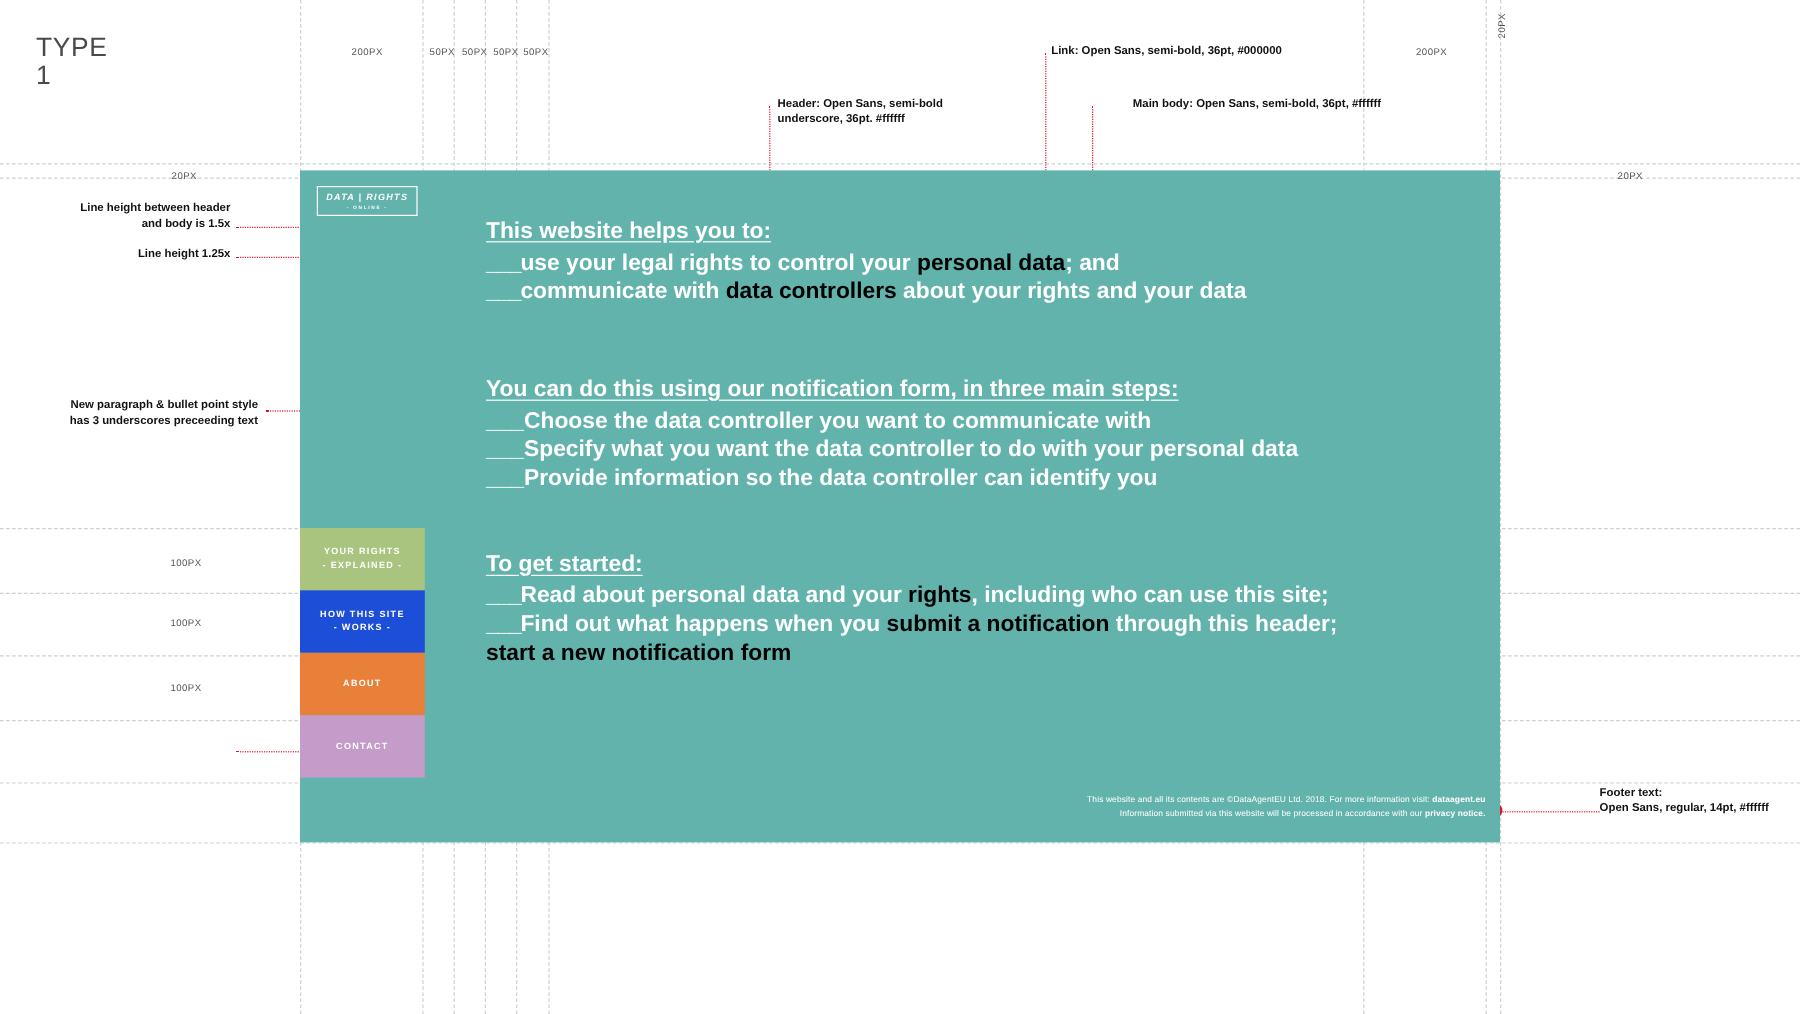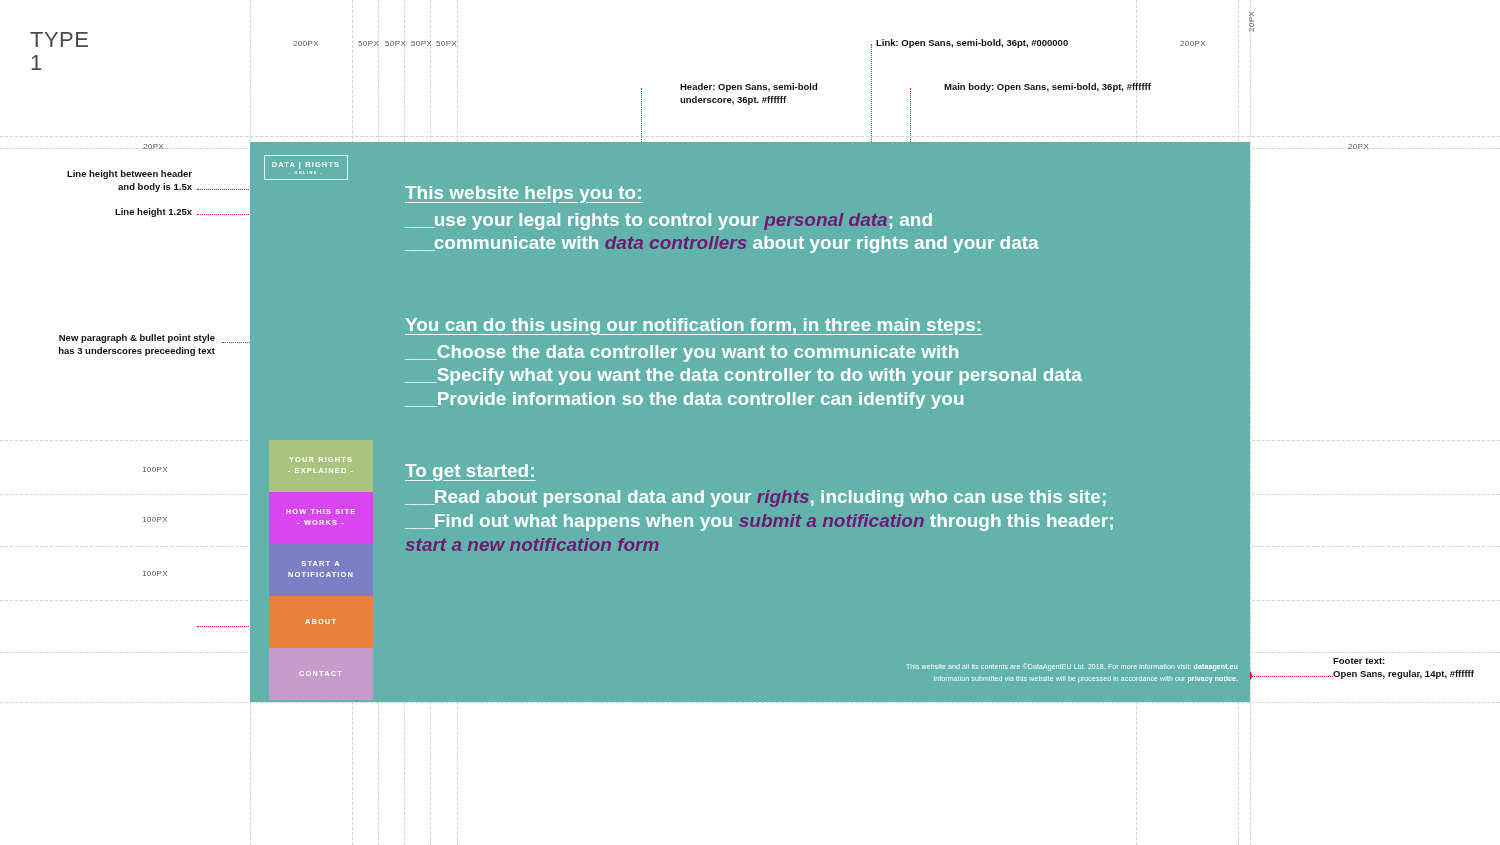--- a/index.html
+++ b/index.html
@@ -57,45 +57,45 @@
   }
 
   .logo {
     position:absolute; left:14px; top:13px;
     width:84px; height:25px;
     border:1.5px solid #ffffff;
     display:flex; flex-direction:column;
     align-items:center; justify-content:center;
     color:#ffffff;
   }
-  .logo-main { font-size:7.5px; font-weight:bold; letter-spacing:1.1px; }
+  .logo-main { font-size:7.5px; font-weight:bold; letter-spacing:1.1px;font-style:italic; }
   .logo-sub  { font-size:4px; font-weight:bold; letter-spacing:1.4px; margin-top:1px; }
 
   
-  .nav { position:absolute; left:0; top:298px; width:104px;padding-left:19px; }
+  .nav { position:absolute; left:0; top:298px; width:104px; }
   .nav-item {
     width:104px; height:52px;
     display:flex; flex-direction:column;
     align-items:center; justify-content:center;
     color:#ffffff; font-size:7.5px; font-weight:bold;
     letter-spacing:1.1px; text-align:center; line-height:1.45;
   }
 
   
   .content { position:absolute; left:155px; top:5px; width:830px; color:#ffffff;margin-top:32px; }
   .hdr {
     font-size:19px; font-weight:600; color:#ffffff;
     text-decoration:underline; text-underline-offset:3px;
     line-height:1.5; white-space:pre;
   }
   .body-line {
     font-size:19px; font-weight:600; color:#ffffff;
     line-height:1.25; white-space:pre-wrap;
   }
-  .lnk { color:#701a75;font-style:italic; }
+  .lnk { color:#000000; }
   .us  { color:#ffffff; letter-spacing:-1px; }
   .gap-lg { height:56px; }
   .gap-md { height:46px; }
 
   
   .footer {
     position:absolute; right:12px; bottom:17px;
     text-align:right; color:#ffffff;
     font-size:7px; line-height:1.7; letter-spacing:.1px;
   }
@@ -138,21 +138,21 @@
   <div class="ruler-label" style="left:1180px; top:39px;">200PX</div>
   <div class="ruler-label vert" style="left:1247px; top:32px;">20PX</div>
 
   <div class="ruler-label" style="left:143px; top:142px;">20PX</div>
   <div class="ruler-label" style="left:1348px; top:142px;">20PX</div>
 
   <div class="ruler-label" style="left:142px; top:465px;">100PX</div>
   <div class="ruler-label" style="left:142px; top:515px;">100PX</div>
   <div class="ruler-label" style="left:142px; top:569px;">100PX</div>
 
-  <div class="callout left" style="left:648px; top:81px;margin-left:32px;">Header: Open Sans, semi-bold
+  <div class="callout left" style="left:648px; top:81px;">Header: Open Sans, semi-bold
 underscore, 36pt. #ffffff</div>
   <div class="callout left" style="left:876px; top:37px;">Link: Open Sans, semi-bold, 36pt, #000000</div>
   <div class="callout left" style="left:917px; top:81px;padding-left:27px;">Main body: Open Sans, semi-bold, 36pt, #ffffff</div>
   <div class="callout right" style="left:0px; top:168px; width:192px;">Line height between header
 and body is 1.5x</div>
   <div class="callout right" style="left:0px; top:206px; width:192px;">Line height 1.25x</div>
   <div class="callout right" style="left:0px; top:332px; width:215px;">New paragraph &amp; bullet point style
 has 3 underscores preceeding text</div>
   <div class="callout left" style="left:1333px; top:655px;">Footer text:
 Open Sans, regular, 14pt, #ffffff</div>
@@ -181,27 +181,23 @@
     <div class="logo">
       <div class="logo-main">DATA | RIGHTS</div>
       <div class="logo-sub">- ONLINE -</div>
     </div>
 
     <div class="nav">
       <div class="nav-item" style="background:#a9c47f;">
         <span>YOUR RIGHTS</span>
         <span>- EXPLAINED -</span>
       </div>
-      <div class="nav-item" style="background:#d946ef;">
+      <div class="nav-item" style="background:#1d4ed8;">
         <span>HOW THIS SITE</span>
         <span>- WORKS -</span>
-      </div>
-      <div class="nav-item" style="background:#7b7fc4;">
-        <span>START A</span>
-        <span>NOTIFICATION</span>
       </div>
       <div class="nav-item" style="background:#e8803a;">
         <span>ABOUT</span>
       </div>
       <div class="nav-item" style="background:#c49bc9;">
         <span>CONTACT</span>
       </div>
     </div>
 
     <div class="content">

